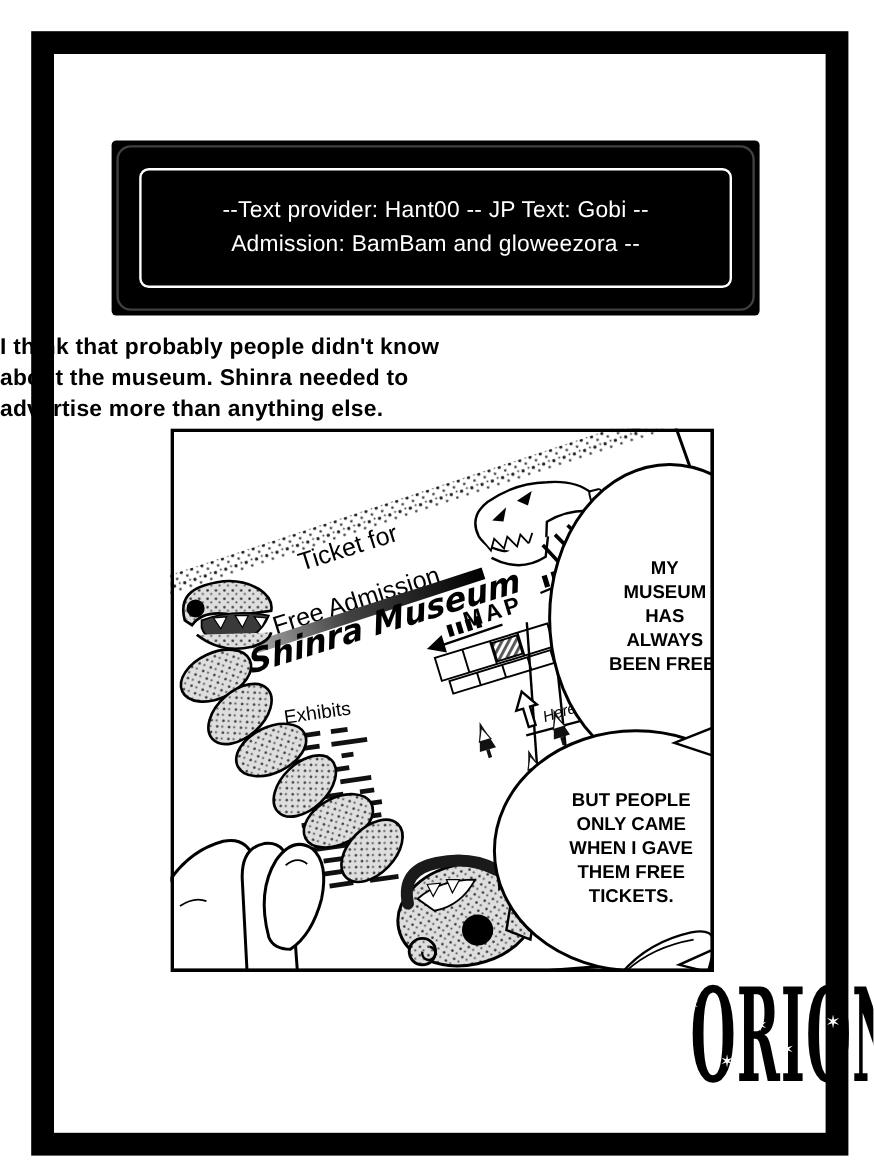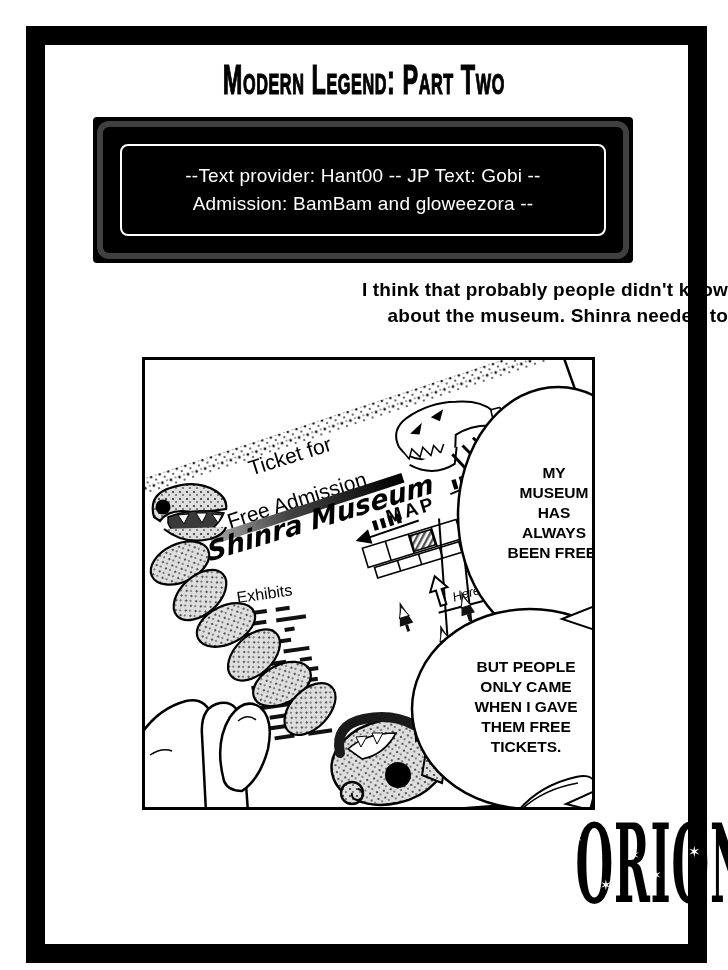--- a/index.html
+++ b/index.html
@@ -8,27 +8,27 @@
   .frame{position:absolute;left:26px;top:26px;width:681px;height:937px;
          border:19px solid #000;box-sizing:border-box;}
   
   .title{position:absolute;left:0;top:56px;width:100%;text-align:center;white-space:nowrap;}
   .title-text{display:inline-block;font-size:42px;font-weight:700;font-variant:small-caps;
               letter-spacing:1px;transform:scaleX(0.56);transform-origin:center;
               -webkit-text-stroke:1.2px #000;}
   
   .credits{position:absolute;left:93px;top:117px;width:540px;height:146px;background:#000;
            border-radius:4px;padding:4px;box-sizing:border-box;}
-  .credits-mid{width:100%;height:100%;border:6px solid #404040;border-radius:12px;
+  .credits-mid{width:100%;height:100%;border:2px solid #404040;border-radius:12px;
                box-sizing:border-box;padding:17px;}
   .credits-inner{width:100%;height:100%;border:2px solid #fff;border-radius:8px;background:#000;
                  box-sizing:border-box;display:flex;flex-direction:column;justify-content:center;
                  text-align:center;color:#fff;font-size:19px;line-height:28px;letter-spacing:0.2px;}
   
-  .narration{position:absolute;left:0;top:277px;width:100%;text-align:right;
+  .narration{position:absolute;left:0;top:277px;width:100%;text-align:left;
              font-size:19px;line-height:26px;font-weight:700;letter-spacing:0.2px;}
   
   .panel{position:absolute;left:142px;top:357px;width:453px;height:453px;}
   .panel svg{overflow:hidden;display:block;}
   .hand-f{font-family:"Liberation Sans",sans-serif;}
   .script-f{font-family:"DejaVu Sans",sans-serif;font-style:italic;font-weight:bold;}
   .btxt{font-family:"Liberation Sans",sans-serif;font-weight:bold;font-size:15.5px;}
   .maplbl{font-family:"Liberation Sans",sans-serif;font-weight:bold;letter-spacing:3px;}
   
   .logo{position:absolute;left:335px;top:818px;width:345px;height:96px;text-align:center;white-space:nowrap;}
@@ -38,36 +38,34 @@
          pointer-events:none;line-height:14px;}
   .frame-spark{position:absolute;left:688px;top:845px;color:#fff;font-size:15px;
                font-family:"DejaVu Sans",sans-serif;z-index:5;line-height:15px;}
 </style>
 </head>
 <body>
 
 <div class="page">
   <div class="frame"></div>
 
-  <div class="title">
-    <span class="title-text">Modern Legend: Part Two</span>
-  </div>
 
   <div class="credits">
     <div class="credits-mid">
       <div class="credits-inner">
         <div>--Text provider: Hant00 -- JP Text: Gobi --</div>
         <div>Admission: BamBam and gloweezora --</div>
       </div>
     </div>
   </div>
 
   <div class="narration">
     <div>I think that probably people didn't know</div>
     <div>about the museum. Shinra needed to</div>
+    <div>advertise more than anything else.</div>
   </div>
 
   <div class="panel">
     <svg width="453" height="453" viewBox="0 0 453 453">
       <defs>
         <pattern id="stip" width="7" height="7" patternUnits="userSpaceOnUse">
           <rect width="7" height="7" fill="#dedede"></rect>
           <circle cx="2" cy="2" r="1.1" fill="#333"></circle>
           <circle cx="5" cy="5" r="0.9" fill="#555"></circle>
         </pattern>

